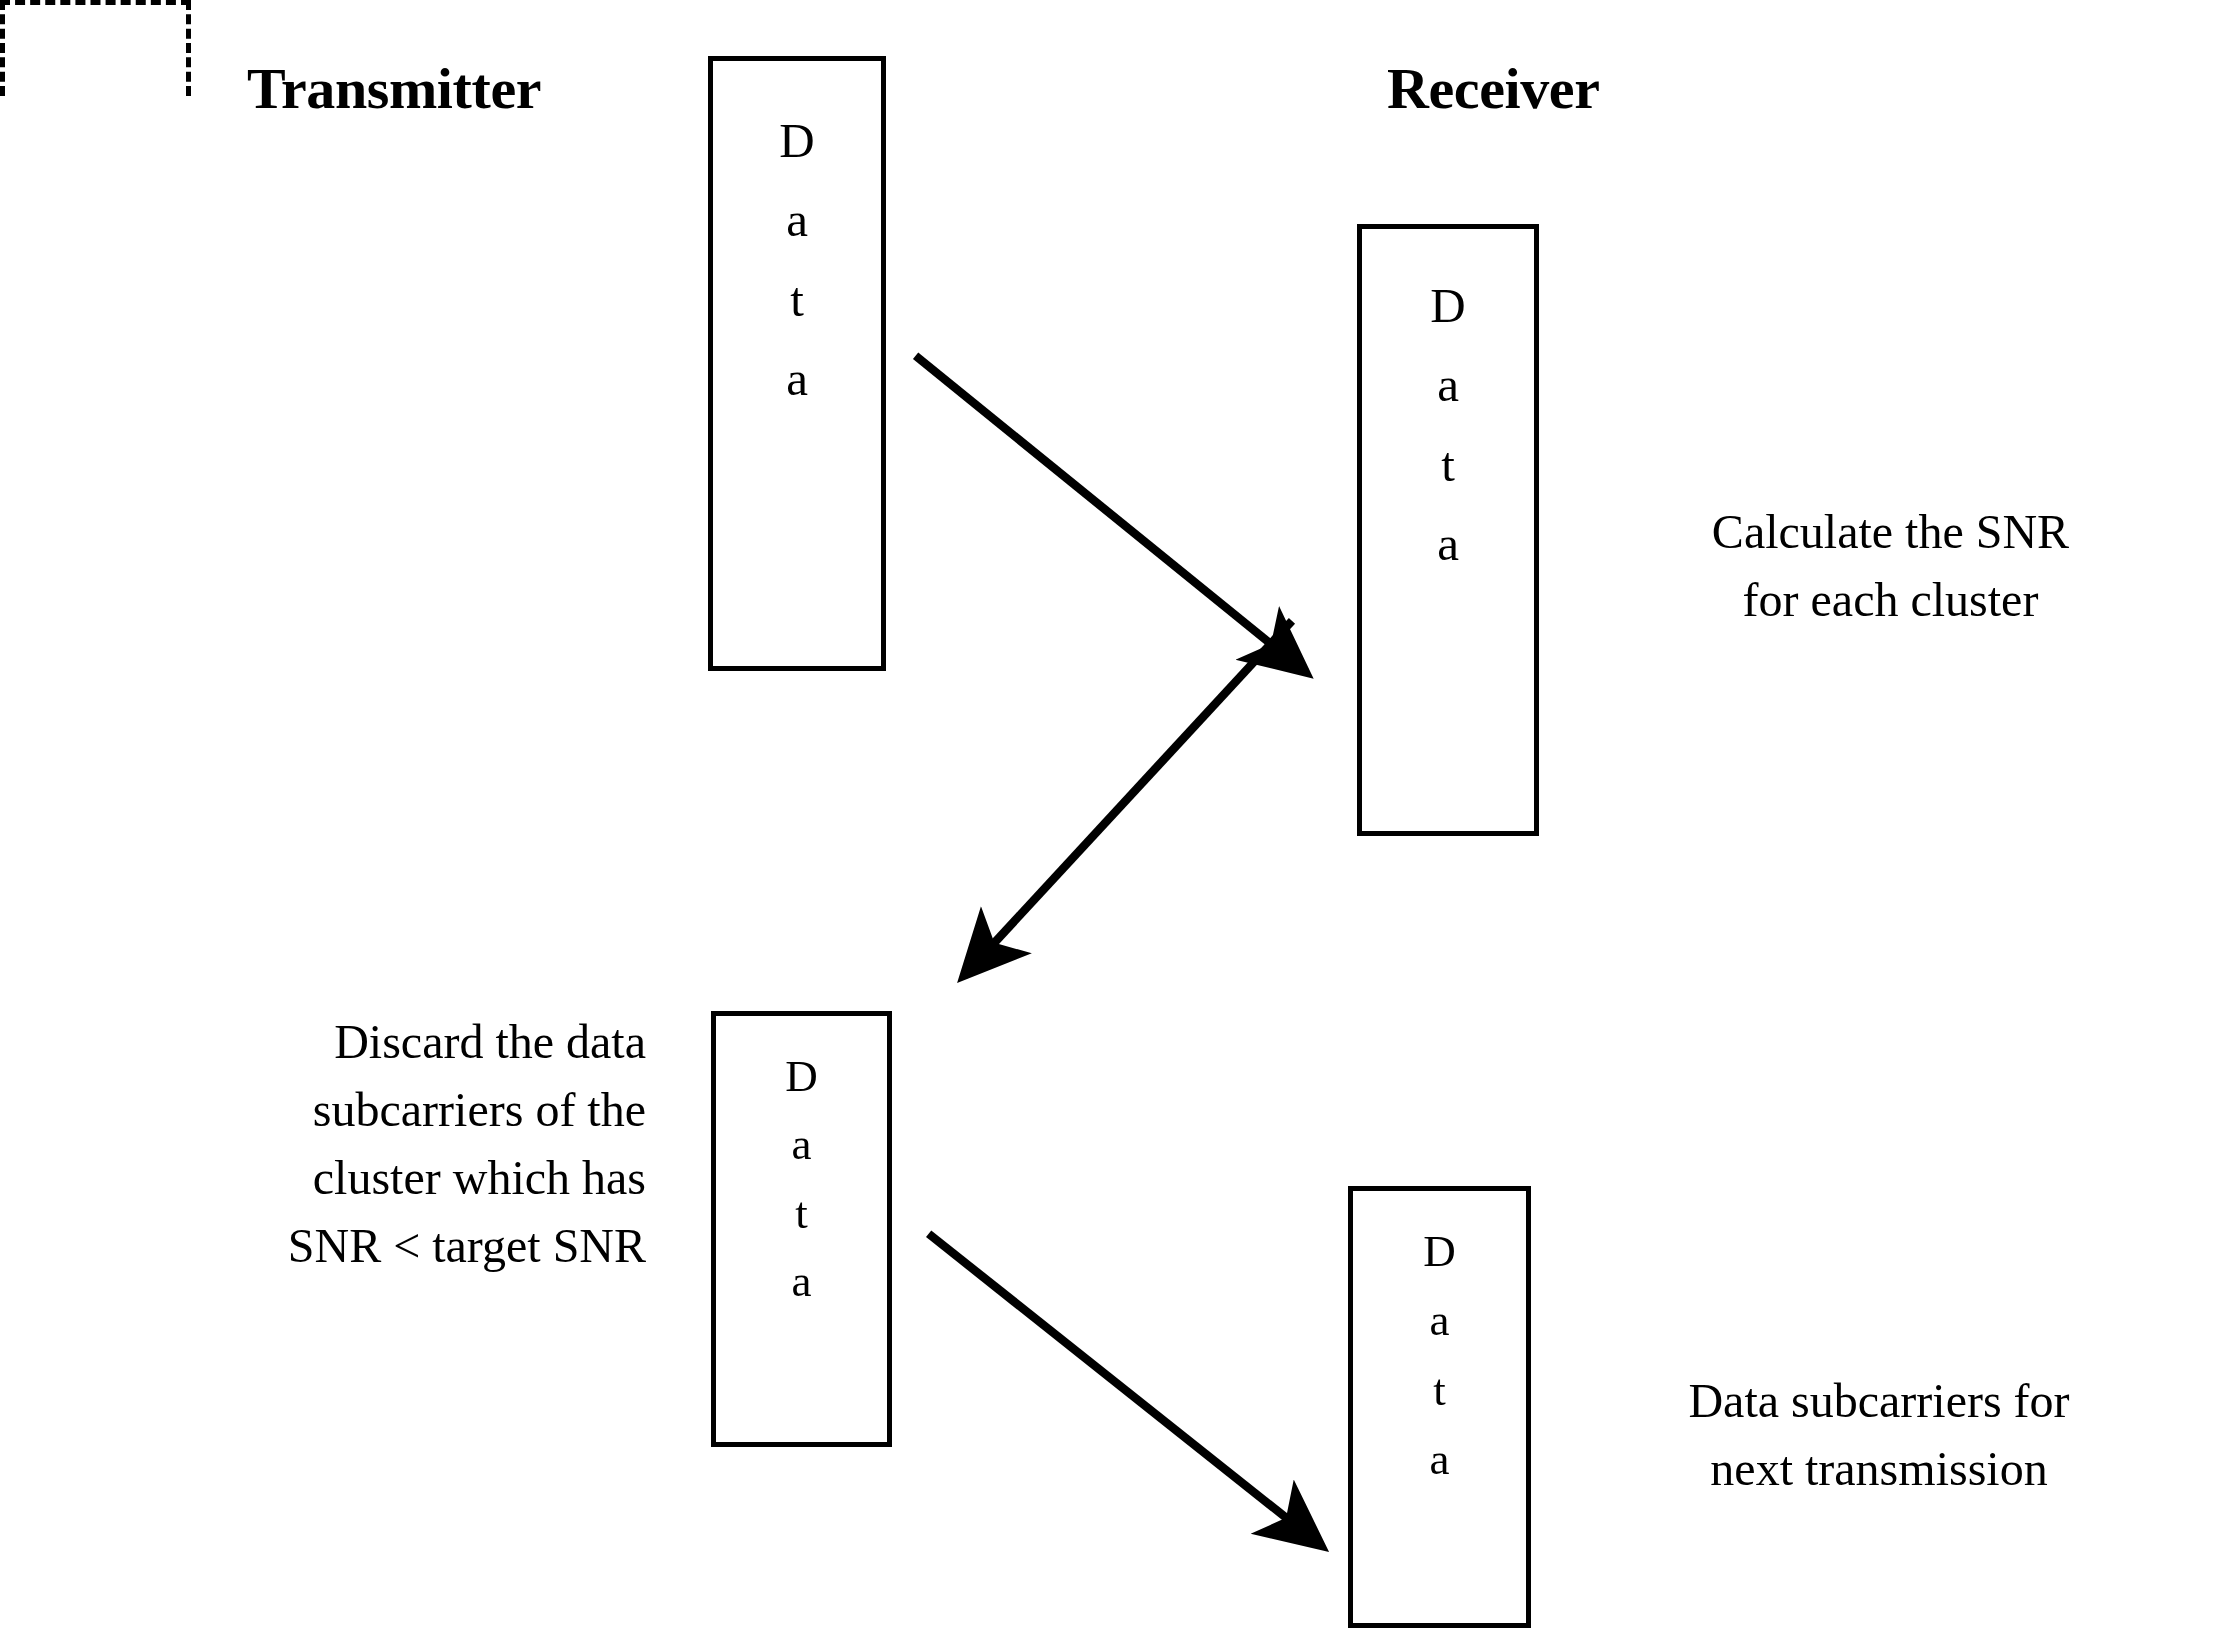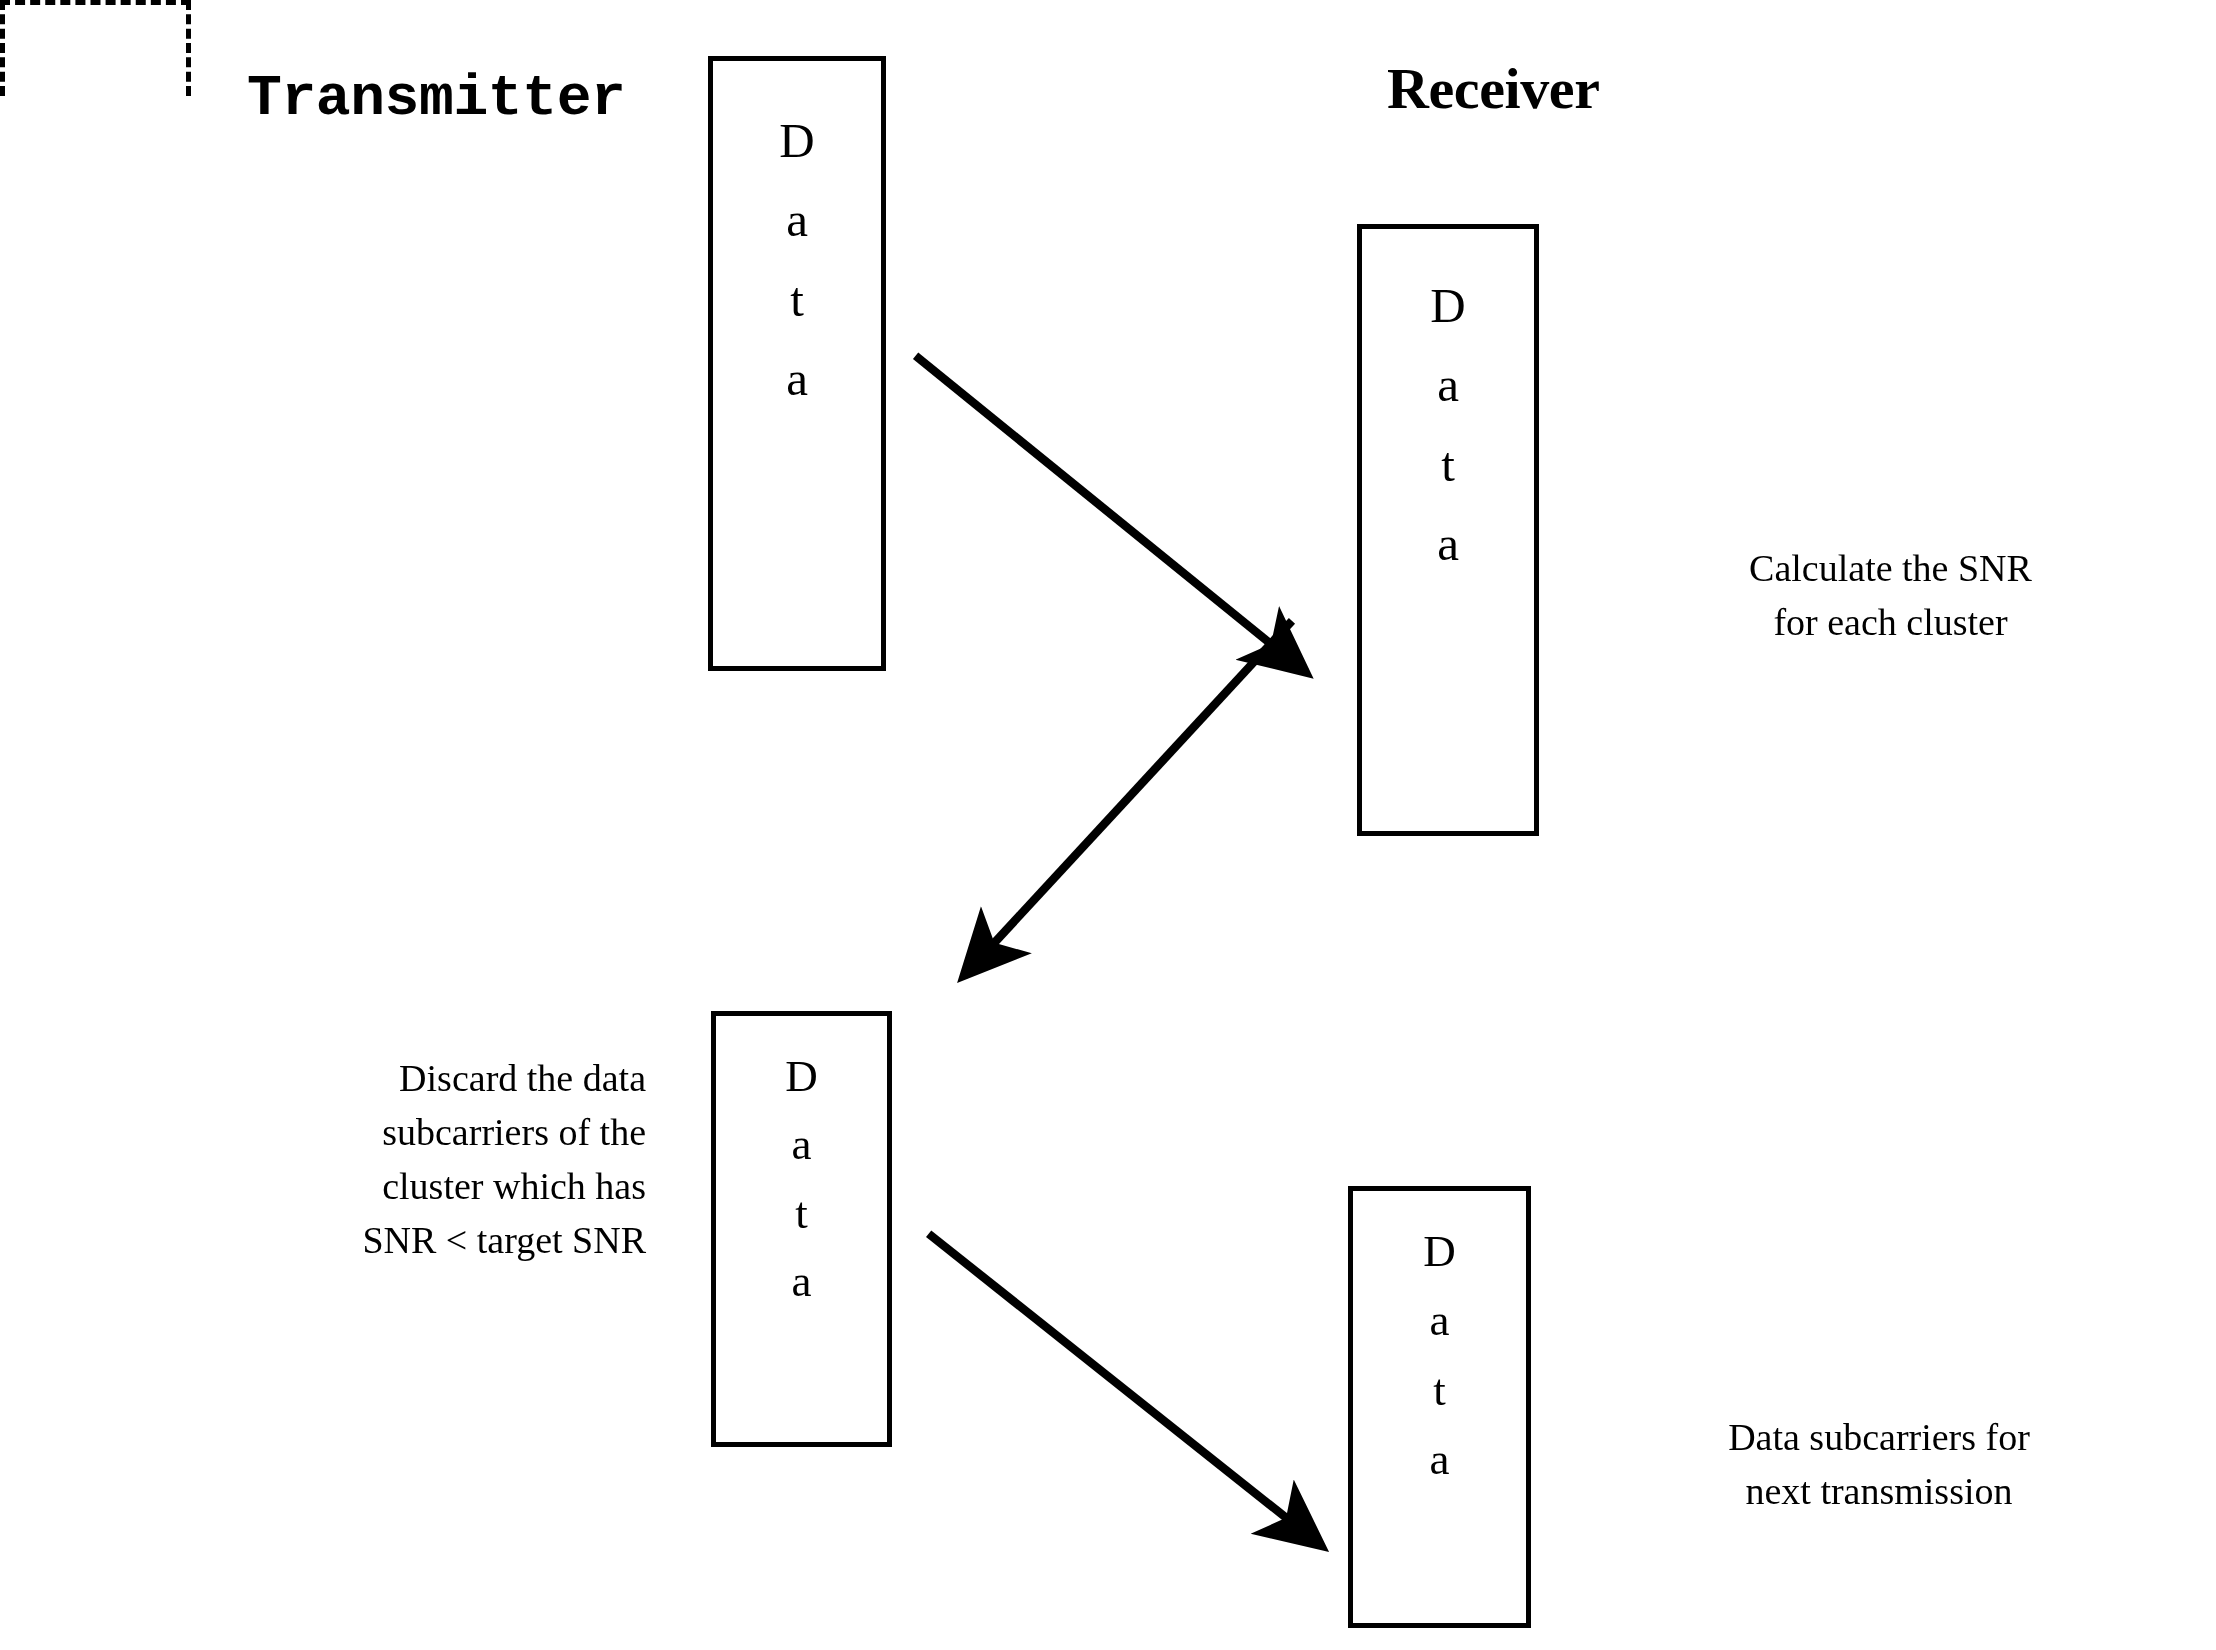--- a/index.html
+++ b/index.html
@@ -21,21 +21,21 @@
   
   .heading {
     position: absolute;
     font-weight: bold;
     font-size: 58px;
     line-height: 1;
     letter-spacing: -0.4px;
     white-space: nowrap;
     color: #000;
   }
-  #label-transmitter { left: 247px; top: 70px; font-family: Liberation Mono, monospace; }
+  #label-transmitter { left: 247px; top: 60px; }
   #label-receiver    { left: 1387px; top: 60px; text-align: right; }
 
   
   .data-box {
     position: absolute;
     box-sizing: border-box;
     border: 5.4px solid #000000;
     background: #ffffff;
   }
   .data-box .vletters {
@@ -64,26 +64,25 @@
 
   #box-discard-data     { left: 711px;  top: 1011px; width: 181px; height: 436px; }
   #box-discard-data .vletters { top: 26px; font-size: 45px; line-height: 1.52; }
 
   #box-next-tx-data     { left: 1348px; top: 1186px; width: 183px; height: 442px; }
   #box-next-tx-data .vletters { top: 26px; font-size: 45px; line-height: 1.54; }
 
   
   .caption {
     position: absolute;
-    font-size: 38px;
+    font-size: 48px;
     line-height: 1.42;
     text-align: center;
     color: #000;
     white-space: pre-line;
-    margin-top: 44px;
   }
   #caption-calc-snr    { left: 1583px; top: 498px;  width: 615px; }
   #caption-discard     { left: 31px;   top: 1008px; width: 615px; text-align: right; }
   #caption-next-tx     { left: 1560px; top: 1367px; width: 638px; }
 
   
   #arrows {
     position: absolute;
     left: 0; top: 0;
     width: 2216px;

